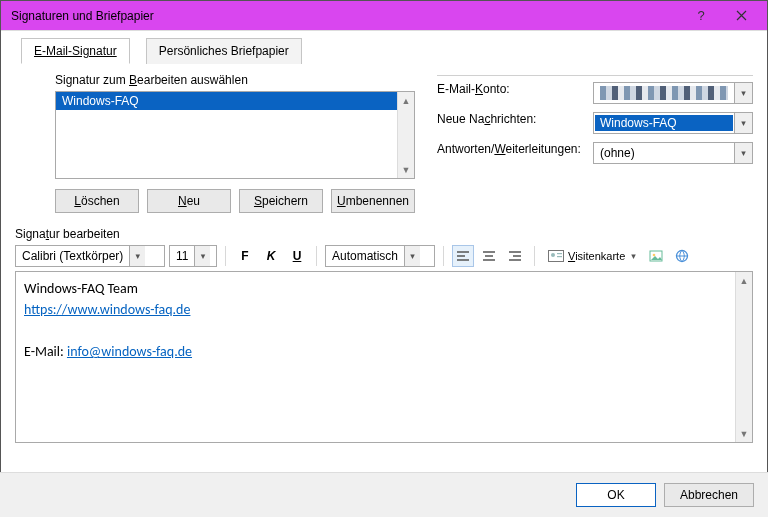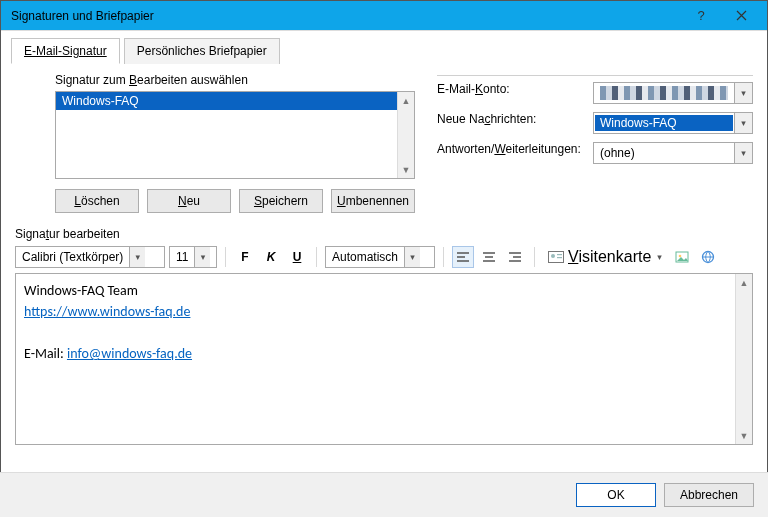--- a/index.html
+++ b/index.html
@@ -13,32 +13,32 @@
     height: 517px;
     overflow: hidden;
     border: 1px solid #555;
   }
   .titlebar {
     height: 30px;
     display: flex;
     align-items: center;
     padding: 0 6px 0 10px;
     border-bottom: 1px solid #ddd;
-    background: #0ea5e9;
+    background: #d946ef;
   }
   .titlebar .title { flex: 1; font-size: 12px; }
   .titlebar .winbtn {
     width: 40px; height: 28px;
     display: flex; align-items: center; justify-content: center;
     font-size: 13px; color: #333;
   }
   .tabs {
     display: flex;
-    padding: 6px 10px 0 10px;
-    gap: 4px;
+    padding: 6px 10px 0 20px;
+    gap: 16px;
   }
   .tab {
     padding: 5px 12px;
     border: 1px solid #c5c5c5;
     border-bottom: none;
     background: #f3f3f3;
     font-size: 12px;
     position: relative;
     top: 1px;
   }
@@ -157,21 +157,21 @@
     bottom: 0; right: 0; left: 0;
     background: #f0f0f0;
     border-top: 1px solid #ddd;
   }
   .footer .btn-ok { width: 80px; border: 1px solid #0a63c2; background:#fff; padding:4px 0; text-align:center;}
   .footer .btn-cancel { width: 90px; border: 1px solid #adadad; background:#e9e9e9; padding:4px 0; text-align:center;}
   .vcard-btn {
     display: flex; align-items:center; gap:4px;
     border:1px solid transparent; padding: 2px 4px;
   }
-  .tb-label { font-size: 16px; }
+  .tb-label { font-size: 11px; }
   .align-icon line { stroke:#555; stroke-width:1.5;}
 </style>
 </head>
 <body>
 
 <div class="titlebar">
   <div class="title">Signaturen und Briefpapier</div>
   <div class="winbtn">?</div>
   <div class="winbtn">
     <svg width="11" height="11" viewBox="0 0 11 11">

